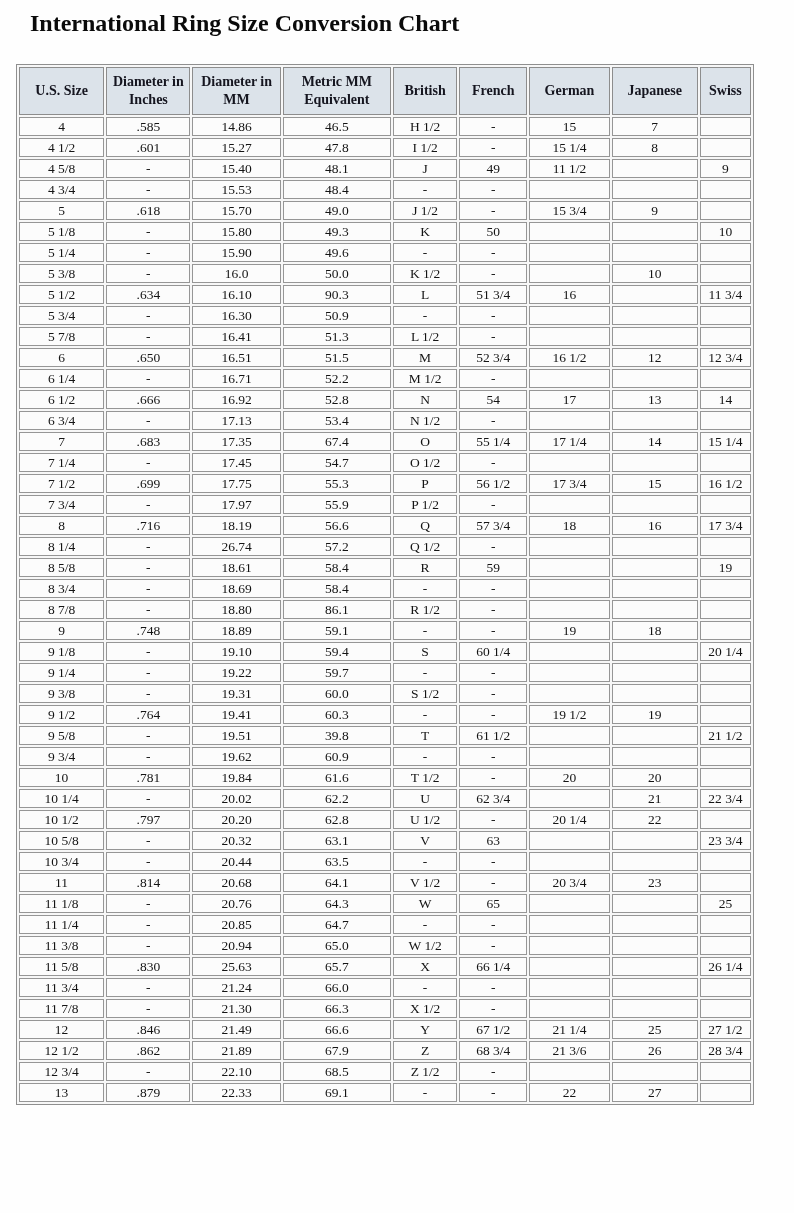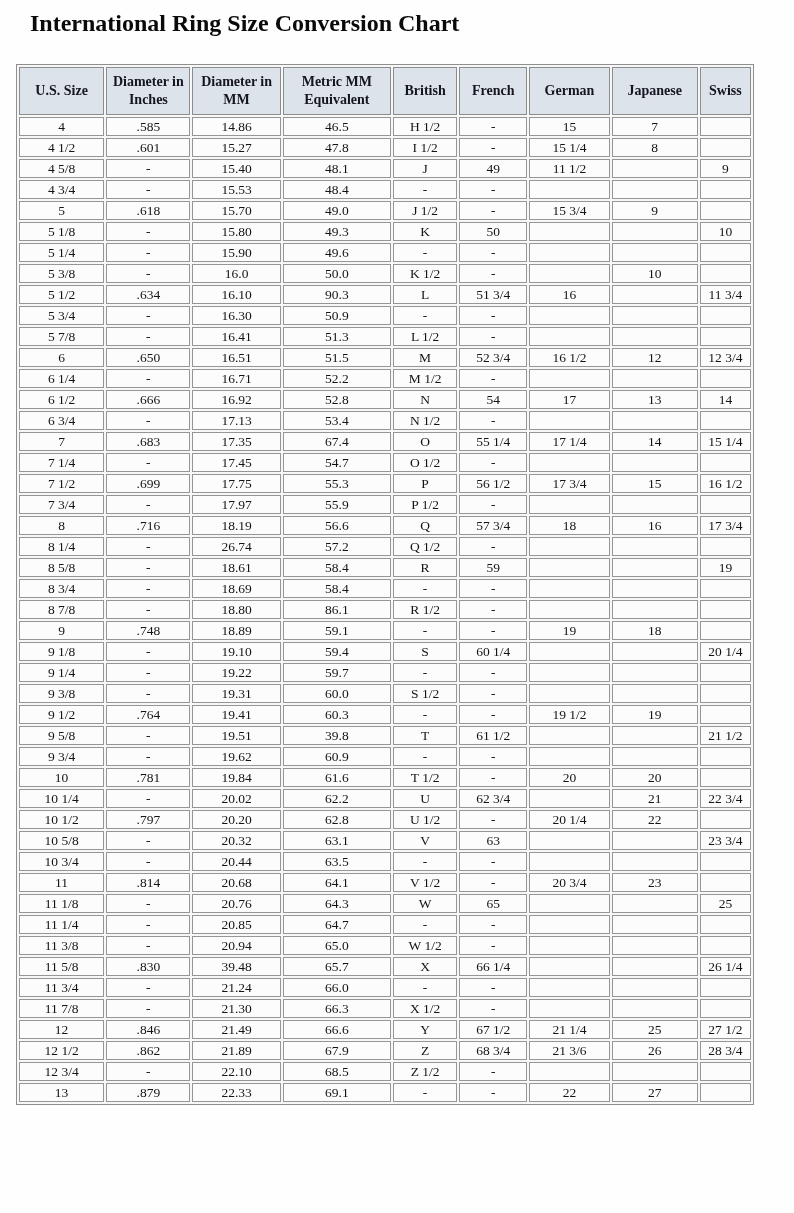--- a/index.html
+++ b/index.html
@@ -531,21 +531,21 @@
         <td>65.0</td>
         <td>W 1/2</td>
         <td>-</td>
         <td></td>
         <td></td>
         <td></td>
       </tr>
       <tr>
         <td>11 5/8</td>
         <td>.830</td>
-        <td>39.48</td>
+        <td>25.63</td>
         <td>65.7</td>
         <td>X</td>
         <td>66 1/4</td>
         <td></td>
         <td></td>
         <td>26 1/4</td>
       </tr>
       <tr>
         <td>11 3/4</td>
         <td>-</td>

